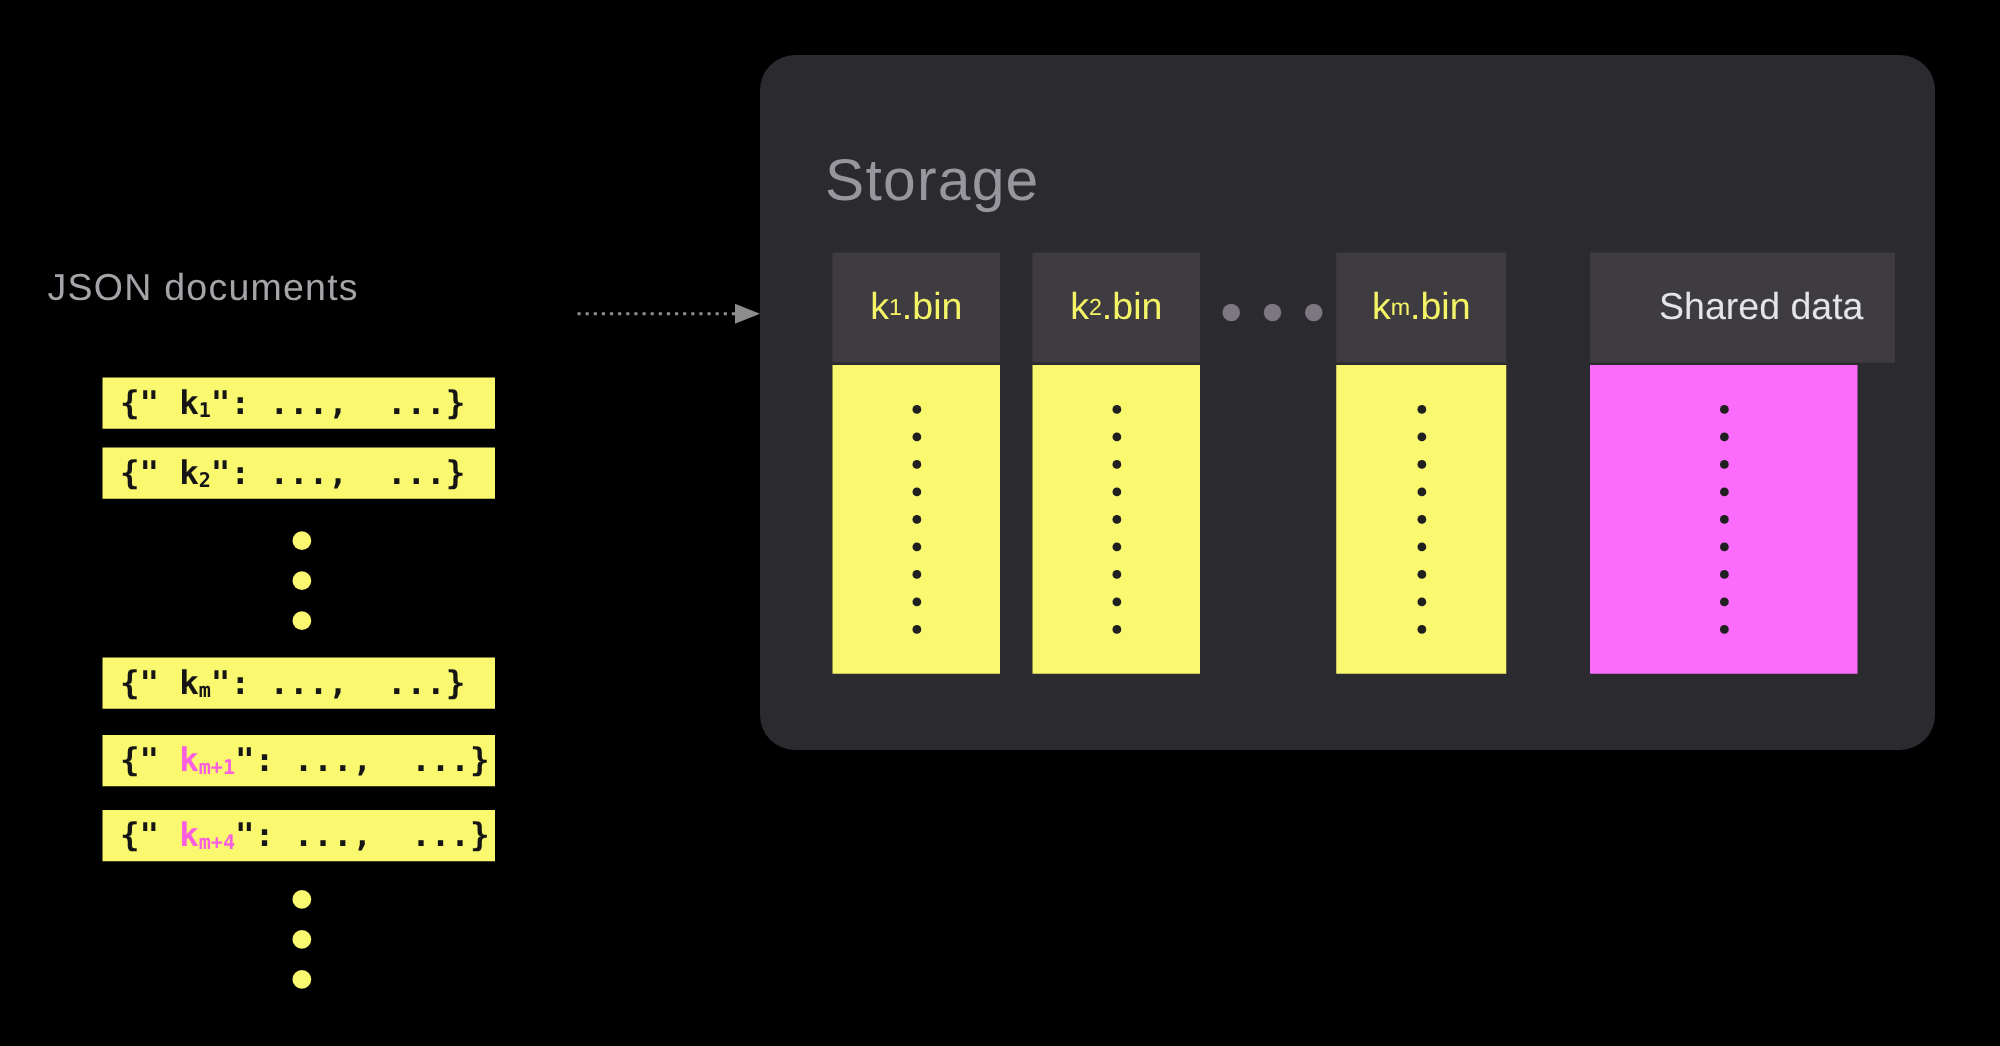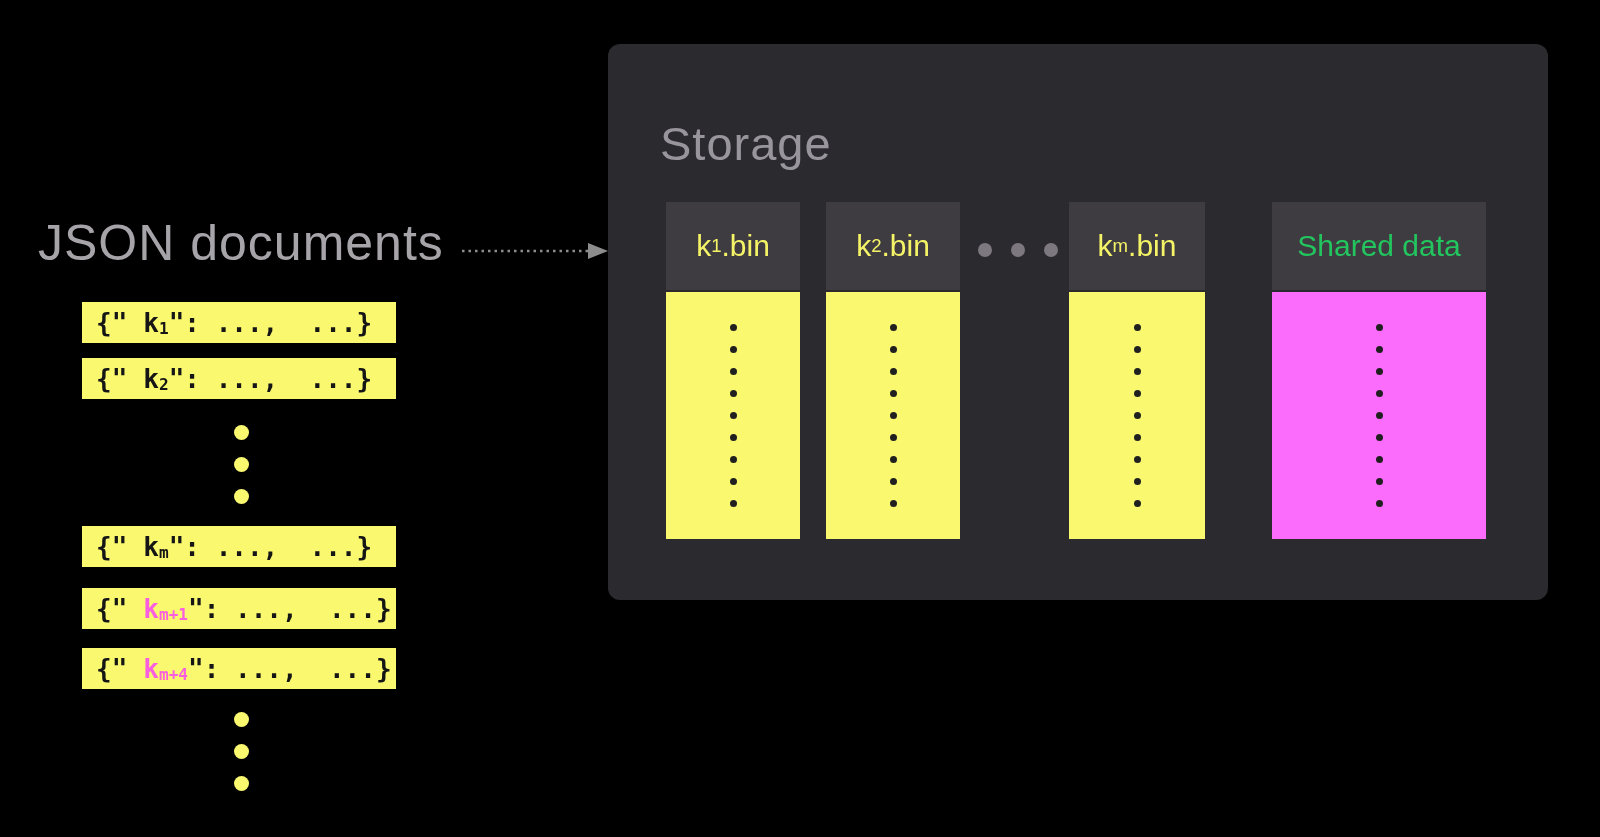--- a/index.html
+++ b/index.html
@@ -1,47 +1,47 @@
 <!DOCTYPE html>
 <html><head>
 <meta charset="utf-8">
 <style>
   html,body{margin:0;padding:0;background:#000;}
   .canvas{position:relative;width:1600px;height:837px;background:#000;overflow:hidden;
           font-family:"Liberation Sans",sans-serif;}
 
   
-  .left-title{position:absolute;left:38px;top:214px;font-size:50px;font-weight:300;
+  .left-title{position:absolute;left:38px;top:214px;font-size:30px;font-weight:300;
               color:#a6a4a9;letter-spacing:1px;white-space:nowrap;}
 
   .doc-row{position:absolute;left:82px;width:314px;height:41px;background:#f9f86f;
            display:flex;align-items:center;padding-left:14px;box-sizing:border-box;
            font-family:"DejaVu Sans Mono",monospace;font-weight:bold;font-size:26px;
            color:#151515;white-space:pre;}
   .doc-row .key{color:#151515;margin-left:16px;}
   .doc-row.hl .key{color:#fa5fe0;}
   sub{font-size:0.62em;vertical-align:-0.14em;line-height:0;letter-spacing:0;}
 
   .vdots{position:absolute;display:flex;flex-direction:column;align-items:center;gap:17px;}
   .vdots .dot{width:15px;height:15px;border-radius:50%;background:#f9f86f;display:block;}
 
   
   .arrow{position:absolute;left:460px;top:240px;}
 
   
   .panel{position:absolute;left:608px;top:44px;width:940px;height:556px;
-         background:#2b2a2e;border-radius:12px;}
+         background:#2b2a2e;border-radius:28px;}
   .panel-title{position:absolute;left:52px;top:72px;font-size:47px;font-weight:300;
                color:#98969c;letter-spacing:1px;}
 
   .col-header{position:absolute;top:158px;height:88px;background:#3e3c41;
               display:flex;align-items:center;justify-content:center;
               font-size:30px;font-weight:500;white-space:nowrap;}
   .col-header.yellow{color:#f5f466;}
-  .col-header.magenta{color:#22c55e;}
+  .col-header.magenta{color:#e5e5e5;padding-left:30px;}
   .col-body{position:absolute;top:248px;height:247px;
             display:flex;flex-direction:column;align-items:center;justify-content:center;gap:15px;}
   .col-body.yellow{background:#f9f86f;}
   .col-body.magenta{background:#fc6cfc;}
   .col-body .dot{width:7px;height:7px;border-radius:50%;background:#202020;display:block;}
 
   .c1{left:58px;width:134px;}
   .c2{left:218px;width:134px;}
   .c3{left:461px;width:136px;}
   .c4{left:664px;width:214px;}

